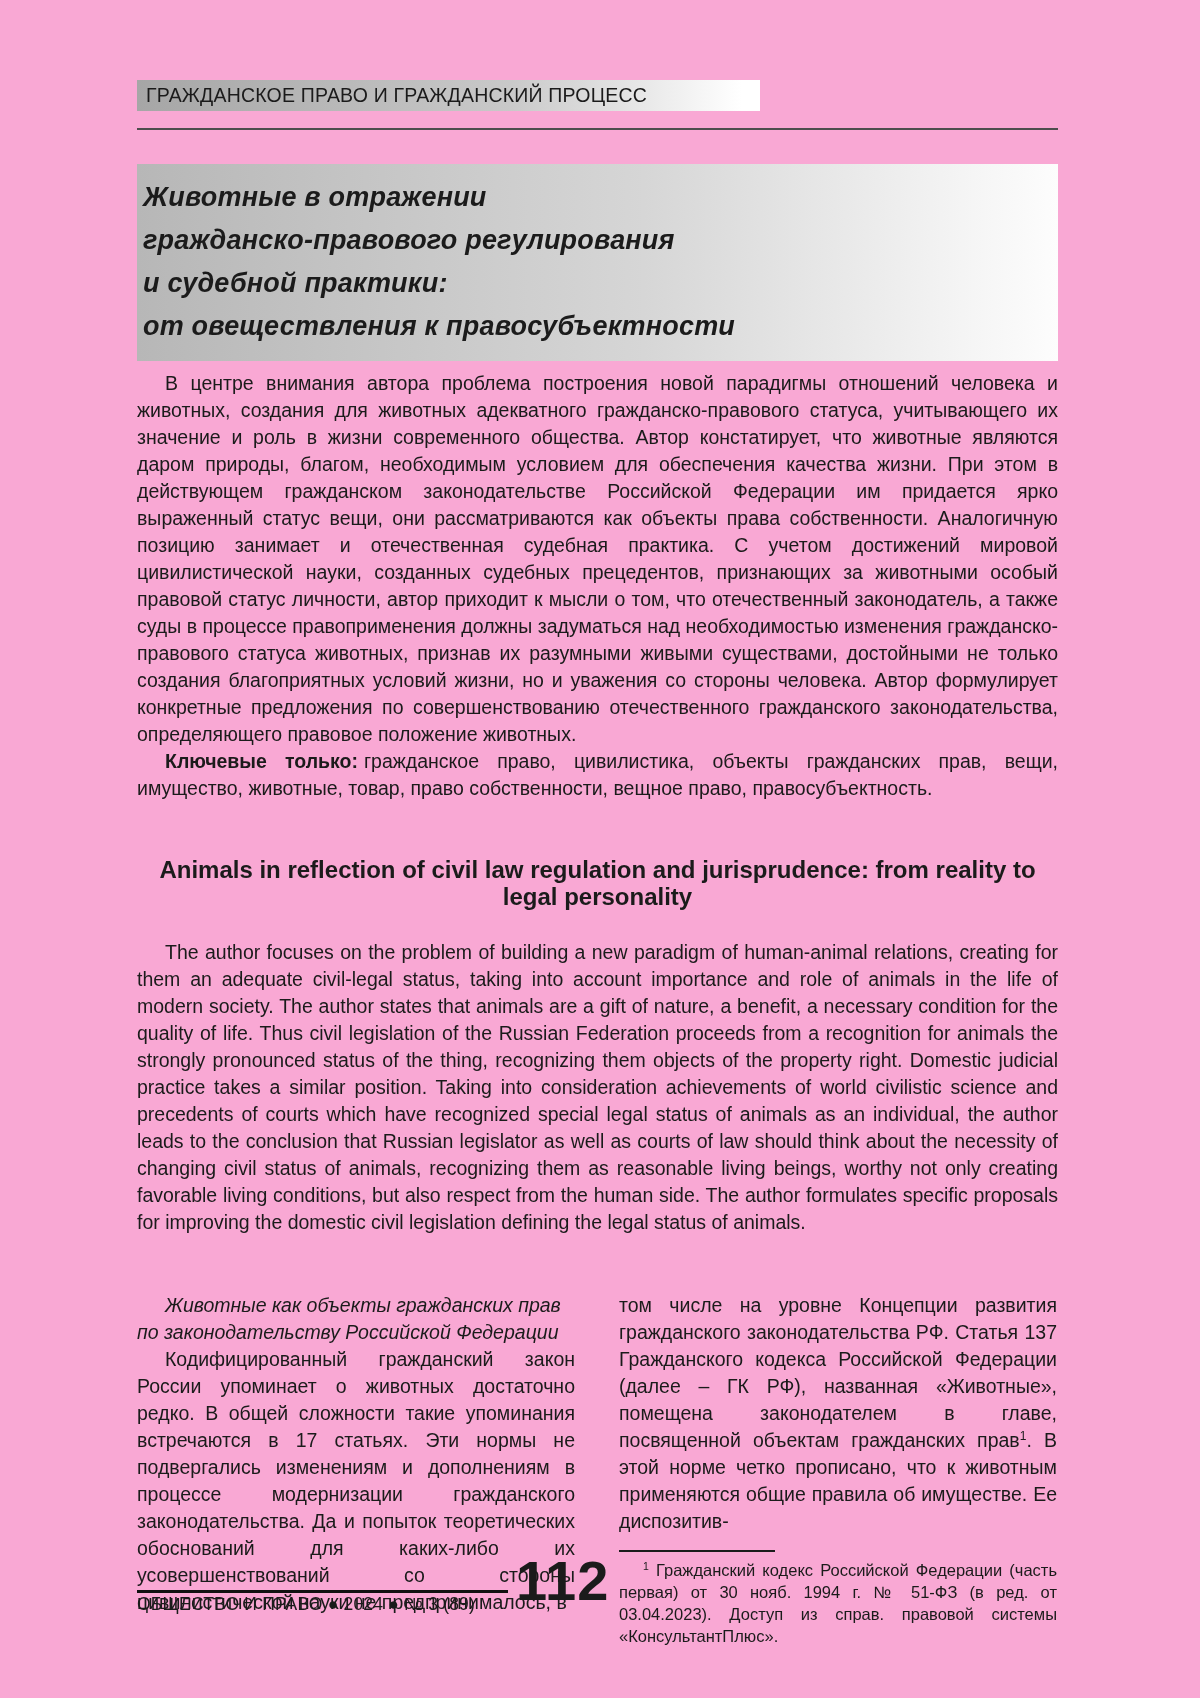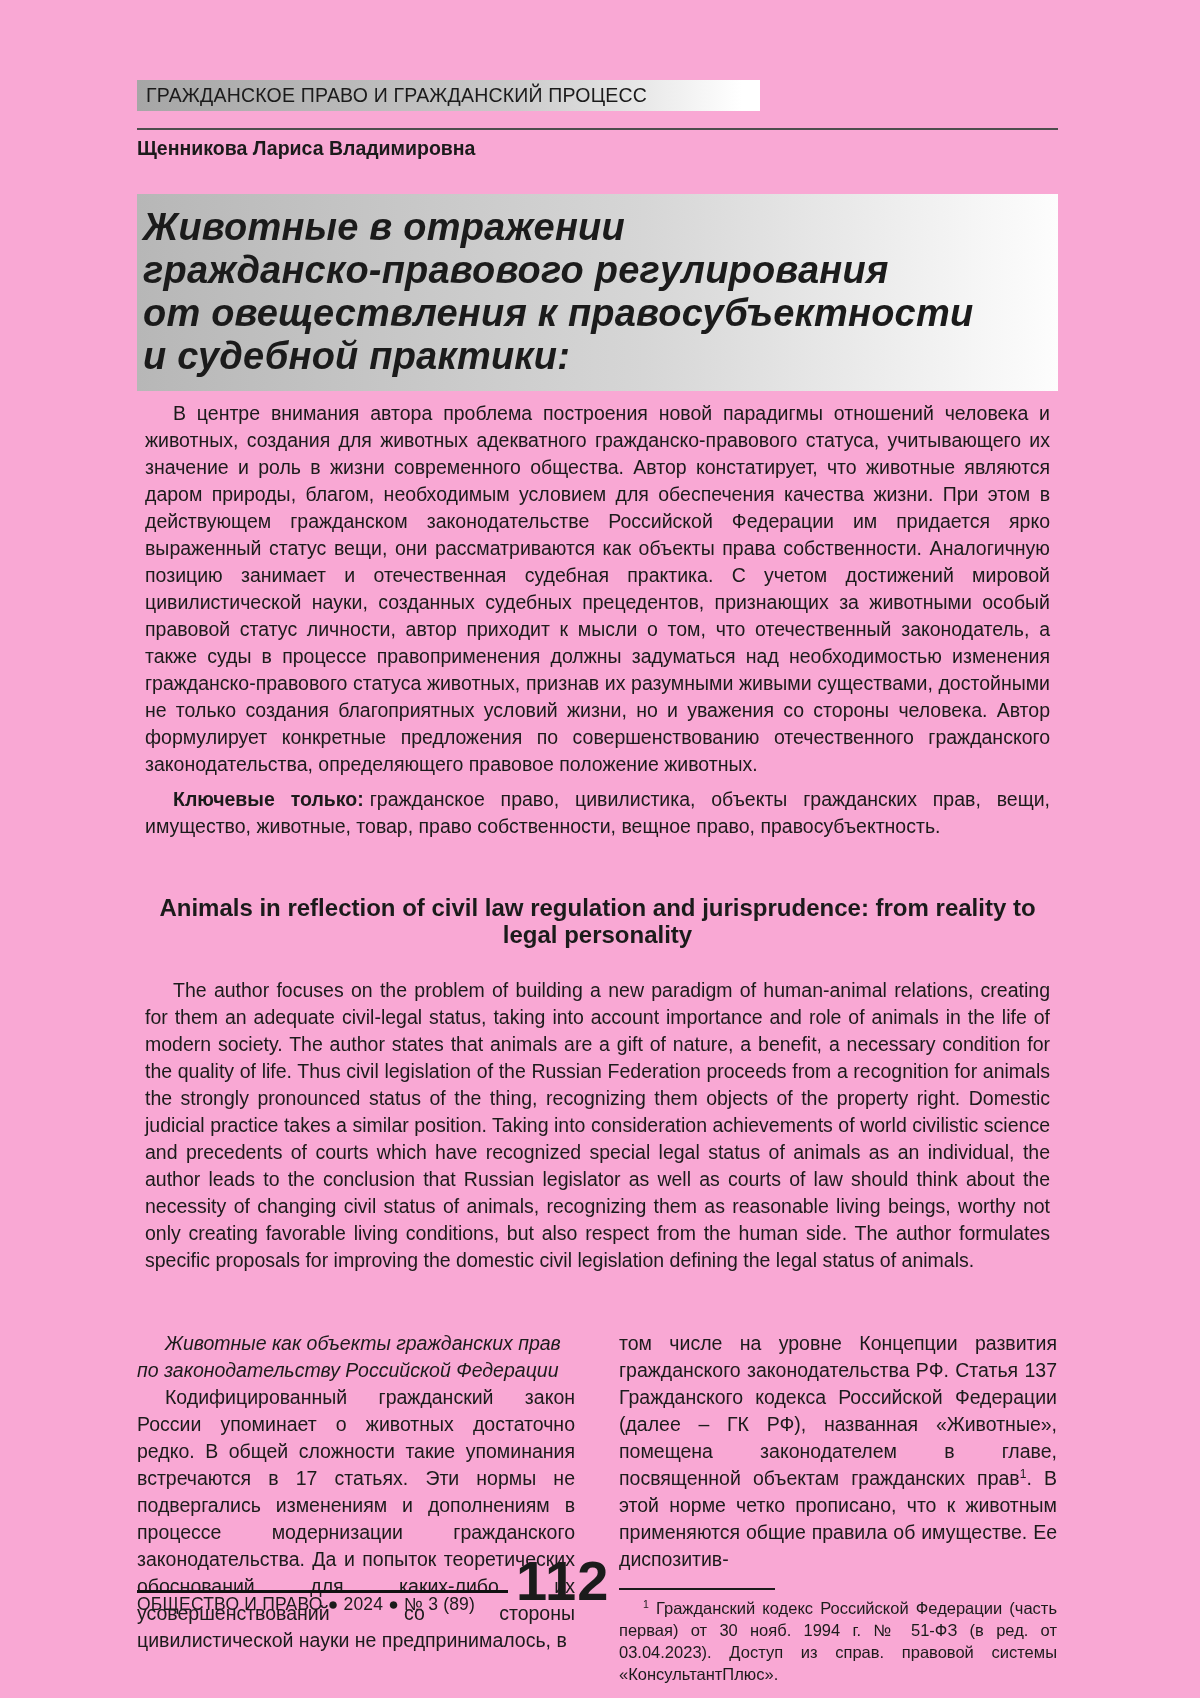--- a/index.html
+++ b/index.html
@@ -29,28 +29,28 @@
   .author{
     margin-top:7px;
     font-size:19.5px;font-weight:bold;
   }
   .title-box{
     margin-top:34px;
     background:linear-gradient(to right,#b7b7b7 0%,#d6d6d6 55%,#fdfdfd 100%);
     padding:12px 8px 13px 6px;
   }
   .title-line{
-    font-size:38px;font-weight:bold;font-style:italic;
+    font-size:27px;font-weight:bold;font-style:italic;
     line-height:43px;
     letter-spacing:.2px;
   }
   .body-par{
     font-size:19.5px;line-height:27px;
     text-align:justify;text-indent:28px;
-    margin:8px;
+    margin:0;
   }
   .abstract-ru{margin-top:9px;}
   .kw-label{font-weight:bold;margin-right:6px;}
   .en-title{
     margin-top:54px;
     font-size:24px;font-weight:bold;
     text-align:center;text-indent:0;
   }
   .en-abstract{margin-top:29px;}
   .columns{
@@ -101,27 +101,26 @@
 <body>
 
 <div class="page">
 
   <div class="header-bar">
     <span>ГРАЖДАНСКОЕ ПРАВО И ГРАЖДАНСКИЙ ПРОЦЕСС</span>
   </div>
 
   <hr class="top-rule">
 
-  <div class="author">Щенникова Лариса Владимировна</div>
 
   <div class="title-box">
     <div class="title-line">Животные в отражении</div>
     <div class="title-line">гражданско-правового регулирования</div>
+    <div class="title-line">и судебной практики:</div>
     <div class="title-line">от овеществления к правосубъектности</div>
-    <div class="title-line">и судебной практики:</div>
   </div>
 
   <p class="body-par abstract-ru">В центре внимания автора проблема построения новой парадигмы отношений человека и животных, создания для животных адекватного гражданско-правового статуса, учитывающего их значение и роль в жизни современного общества. Автор констатирует, что животные являются даром природы, благом, необходимым условием для обеспечения качества жизни. При этом в действующем гражданском законодательстве Российской Федерации им придается ярко выраженный статус вещи, они рассматриваются как объекты права собственности. Аналогичную позицию занимает и отечественная судебная практика. С учетом достижений мировой цивилистической науки, созданных судебных прецедентов, признающих за животными особый правовой статус личности, автор приходит к мысли о том, что отечественный законодатель, а также суды в процессе правоприменения должны задуматься над необходимостью изменения гражданско-правового статуса животных, признав их разумными живыми существами, достойными не только создания благоприятных условий жизни, но и уважения со стороны человека. Автор формулирует конкретные предложения по совершенствованию отечественного гражданского законодательства, определяющего правовое положение животных.</p>
 
   <p class="body-par"><span class="kw-label">Ключевые только:</span><span>гражданское право, цивилистика, объекты гражданских прав, вещи, имущество, животные, товар, право собственности, вещное право, правосубъектность.</span></p>
 
   <p class="body-par en-title">Animals in reflection of civil law regulation and jurisprudence: from reality to legal personality</p>
 
   <p class="body-par en-abstract">The author focuses on the problem of building a new paradigm of human-animal relations, creating for them an adequate civil-legal status, taking into account importance and role of animals in the life of modern society. The author states that animals are a gift of nature, a benefit, a necessary condition for the quality of life. Thus civil legislation of the Russian Federation proceeds from a recognition for animals the strongly pronounced status of the thing, recognizing them objects of the property right. Domestic judicial practice takes a similar position. Taking into consideration achievements of world civilistic science and precedents of courts which have recognized special legal status of animals as an individual, the author leads to the conclusion that Russian legislator as well as courts of law should think about the necessity of changing civil status of animals, recognizing them as reasonable living beings, worthy not only creating favorable living conditions, but also respect from the human side. The author formulates specific proposals for improving the domestic civil legislation defining the legal status of animals.</p>
 

